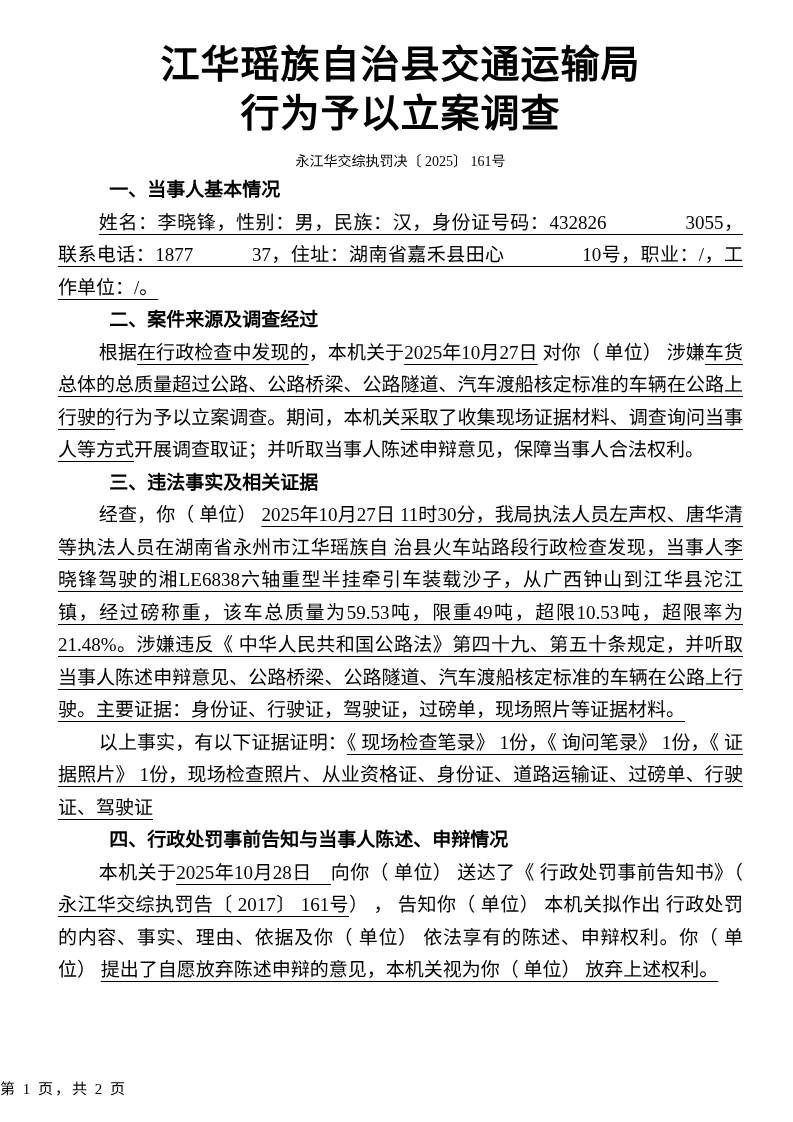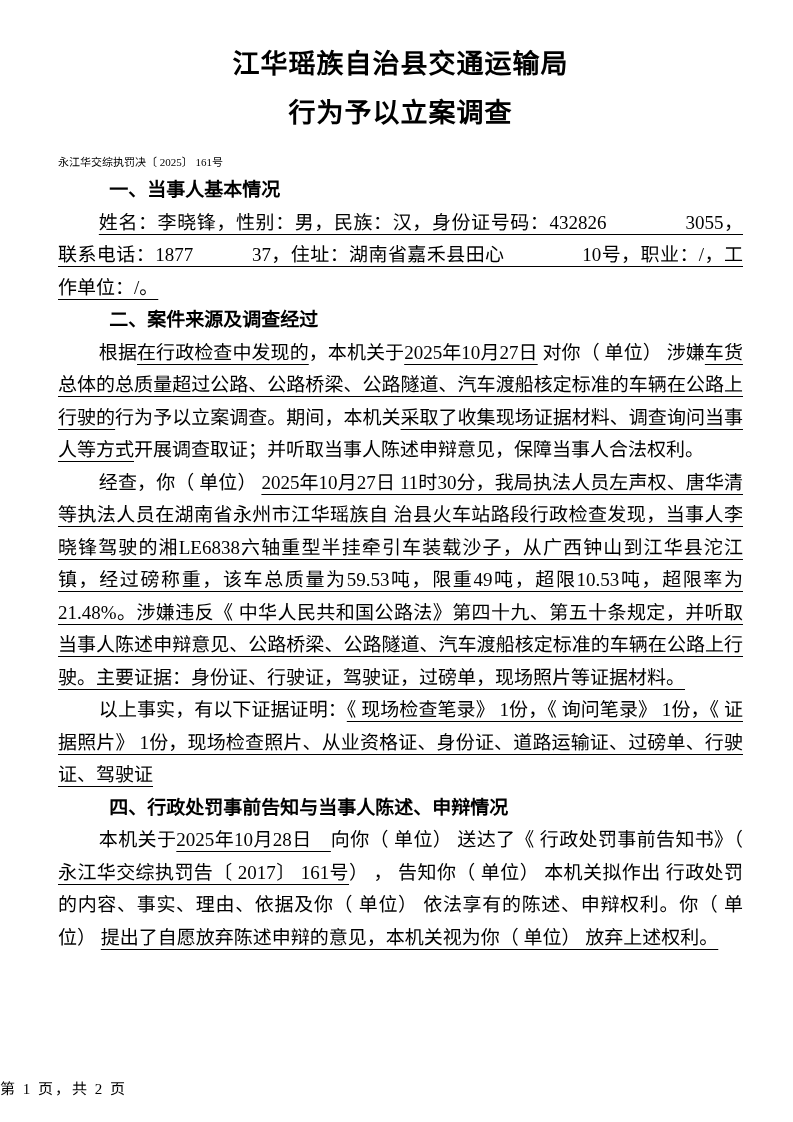--- a/index.html
+++ b/index.html
@@ -16,28 +16,28 @@
     color: #000000;
     box-sizing: border-box;
     padding: 40px 50px 0 58px;
     font-family: "Liberation Serif", "DejaVu Serif", serif;
     overflow: hidden;
   }
   .title {
     text-align: center;
     font-family: "Liberation Sans", "DejaVu Sans", sans-serif;
     font-weight: 900;
-    font-size: 27px;
+    font-size: 39px;
     line-height: 49px;
     letter-spacing: 1px;
     margin: 0;
   }
   .doc-number {
-    text-align: left;
-    font-size: 11px;
+    text-align: center;
+    font-size: 14px;
     line-height: 24px;
     margin-top: 12px;
     padding-right: 0px;
   }
   .body-area {
     margin-top: 0;
   }
   .sec-heading {
     font-family: "Liberation Sans", "DejaVu Sans", sans-serif;
     font-weight: bold;
@@ -75,19 +75,20 @@
 
 <div class="page">
   <h1 class="title">江华瑶族自治县交通运输局</h1>
   <h1 class="title">行为予以立案调查</h1>
   <div class="doc-number">永江华交综执罚决〔 2025〕 161号</div>
   <div class="body-area" id="sections">
       <h2 class="sec-heading">一、当事人基本情况</h2>
       <p class="para"><span class="seg u">姓名：李晓锋，性别：男，民族：汉，身份证号码：432826　　　　3055，联系电话：1877　　　37，住址：湖南省嘉禾县田心　　　　10号，职业：/，工作单位：/。</span></p>
       <h2 class="sec-heading">二、案件来源及调查经过</h2>
       <p class="para"><span class="seg">根据</span><span class="seg u">在行政检查中发现的</span><span class="seg">，本机关于</span><span class="seg u">2025年10月27日</span><span class="seg"> 对你（ 单位） 涉嫌</span><span class="seg u">车货总体的总质量超过公路、公路桥梁、公路隧道、汽车渡船核定标准的车辆在公路上行驶的</span><span class="seg">行为予以立案调查。期间，本机关</span><span class="seg u">采取了收集现场证据材料、调查询问当事人等方式</span><span class="seg">开展调查取证；并听取当事人陈述申辩意见，保障当事人合法权利。</span></p>
+      <h2 class="sec-heading">三、违法事实及相关证据</h2>
       <p class="para"><span class="seg">经查，你（ 单位） </span><span class="seg u">2025年10月27日 11时30分，我局执法人员左声权、唐华清等执法人员在湖南省永州市江华瑶族自 治县火车站路段行政检查发现，当事人李晓锋驾驶的湘LE6838六轴重型半挂牵引车装载沙子，从广西钟山到江华县沱江镇，经过磅称重，该车总质量为59.53吨，限重49吨，超限10.53吨，超限率为21.48%。涉嫌违反《 中华人民共和国公路法》第四十九、第五十条规定，并听取当事人陈述申辩意见、公路桥梁、公路隧道、汽车渡船核定标准的车辆在公路上行驶。主要证据：身份证、行驶证，驾驶证，过磅单，现场照片等证据材料。</span></p>
       <p class="para"><span class="seg">以上事实，有以下证据证明：</span><span class="seg u">《 现场检查笔录》 1份，《 询问笔录》 1份，《 证据照片》 1份，现场检查照片、从业资格证、身份证、道路运输证、过磅单、行驶证、驾驶证</span></p>
       <h2 class="sec-heading">四、行政处罚事前告知与当事人陈述、申辩情况</h2>
       <p class="para"><span class="seg">本机关于</span><span class="seg u">2025年10月28日　</span><span class="seg">向你（ 单位） 送达了《 行政处罚事前告知书》（ </span><span class="seg u">永江华交综执罚告〔 2017〕 161号</span><span class="seg">） ， 告知你（ 单位） 本机关拟作出 行政处罚的内容、事实、理由、依据及你（ 单位） 依法享有的陈述、申辩权利。你（ 单位） </span><span class="seg u">提出了自愿放弃陈述申辩的意见，本机关视为你（ 单位） 放弃上述权利。</span></p>
     </div>
   <div class="footer">第 1 页，共 2 页</div>
 </div>
 
 </body></html>

